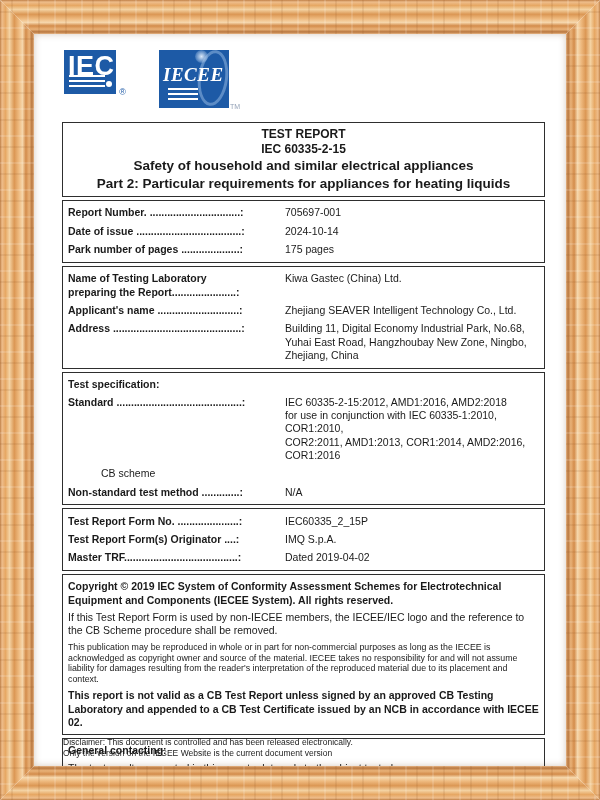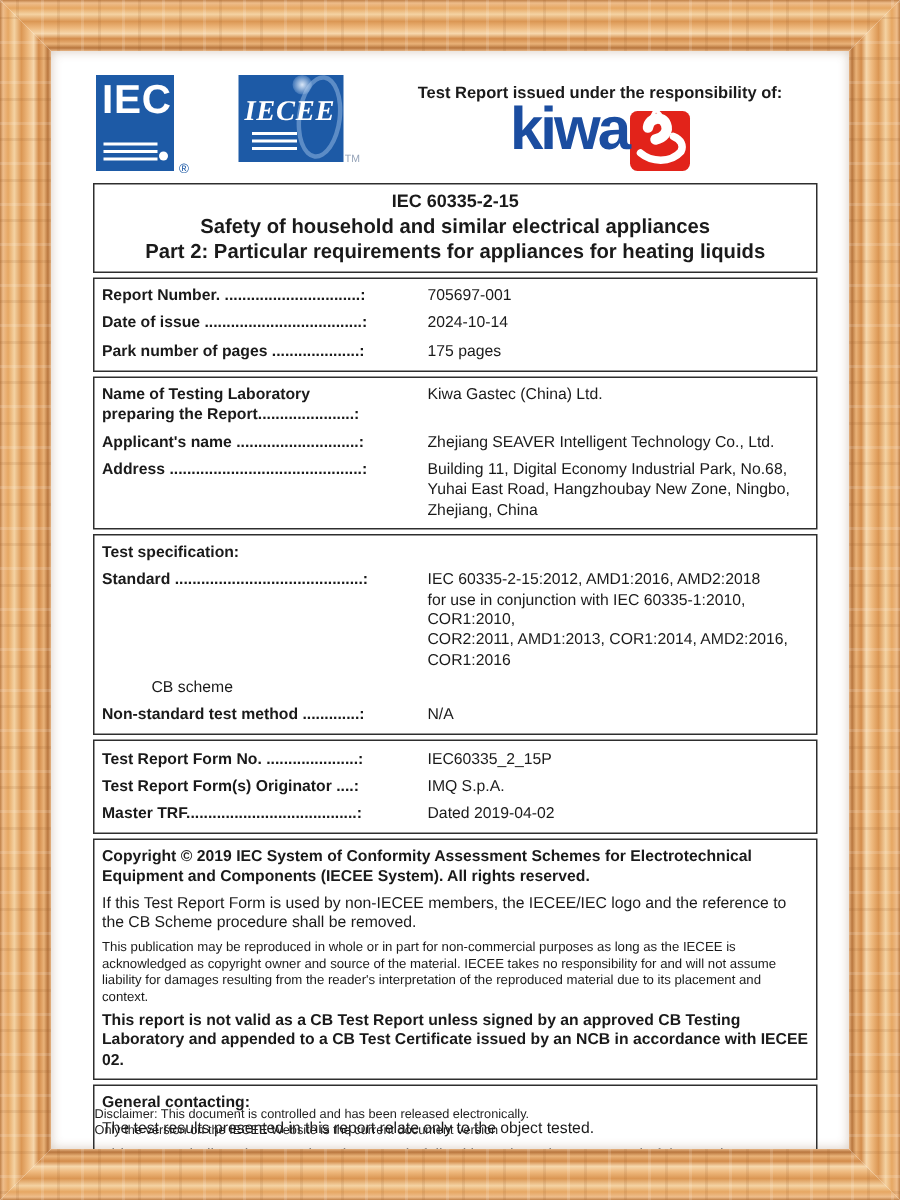--- a/index.html
+++ b/index.html
@@ -26,21 +26,21 @@
       linear-gradient(270deg,#c08148 0%,#eebd8b 6%,#e6a763 16%,#f4d2a2 28%,#db9754 42%,#eeb97e 55%,#f6d7ac 66%,#d38c4b 76%,#e9b278 86%,#b8763e 94%,#e7b584 100%);}
 
   
   .page { position:absolute; inset:34px; background:#fff; z-index:1;
           box-shadow:inset 0 0 7px rgba(110,65,20,.28);
           padding:10px 21px 0 28px; overflow:hidden; }
 
   
   .hdr { display:flex; justify-content:space-between; align-items:flex-start; margin:6px 0 10px 2px; height:62px; }
   .logos { display:flex; gap:9px; }
-  .iec-box { width:52px; height:64px; background:#1d5aa6; position:relative; }
+  .iec-box { width:52px; height:44px; background:#1d5aa6; position:relative; }
   .iec-text { position:absolute; top:1px; left:4px; color:#fff; font-weight:bold; font-size:27px; letter-spacing:.5px; }
   .iec-lines { position:absolute; left:5px; bottom:7px; width:36px; }
   .iec-lines div { height:2px; background:#fff; margin-top:3px; }
   .iec-dot { position:absolute; right:4px; bottom:7px; width:6px; height:6px; border-radius:50%; background:#fff; }
   .iec-reg { position:absolute; right:-10px; bottom:-3px; color:#1d5aa6; font-size:9px; }
   .iecee-box { width:70px; height:58px; background:#1d5aa6; position:relative;margin-left:34px; }
   .iecee-clip { position:absolute; inset:0; overflow:hidden; }
   .iecee-orbit { position:absolute; width:30px; height:56px; border:3px solid rgba(155,190,230,.5); border-radius:50%; right:1px; top:0; transform:rotate(7deg); }
   .iecee-glow { position:absolute; width:13px; height:13px; border-radius:50%; top:0; right:21px;
                 background:radial-gradient(circle,#d9e7f8 0%, rgba(160,195,235,.25) 70%, transparent 100%); }
@@ -100,36 +100,24 @@
           <div class="iecee-text">IECEE</div>
           <div class="iecee-lines">
               <div></div>
               <div></div>
               <div></div>
             </div>
         </div>
         <div class="iecee-tm">TM</div>
       </div>
     </div>
-    <div class="resp">
-      <div class="resp-text">Test Report issued under the responsibility of:</div>
-      <div class="kiwa">
-        <div class="kiwa-box">
-          <svg width="40" height="46" viewBox="0 0 40 46">
-            <path d="M12 16 C13 9, 22 8, 24 14 C26 19, 22 23, 17 24" fill="none" stroke="#fff" stroke-width="7" stroke-linecap="round"></path>
-            <path d="M15 8 l2 -4 l3 3" fill="none" stroke="#fff" stroke-width="2.5" stroke-linecap="round" stroke-linejoin="round"></path>
-            <path d="M7 33 C14 39, 27 40, 34 32 C36 28, 34 24, 29 22" fill="none" stroke="#fff" stroke-width="5" stroke-linecap="round"></path>
-          </svg>
-        </div>
-        <div class="kiwa-text">kiwa</div>
-      </div>
-    </div>
   </div>
 
   <div class="box title-box">
+    <div class="t-sm">TEST REPORT</div>
     <div class="t-sm">IEC 60335-2-15</div>
     <div class="t-lg">Safety of household and similar electrical appliances</div>
     <div class="t-lg">Part 2: Particular requirements for appliances for heating liquids</div>
   </div>
 
   <div class="box">
     <div class="frow">
       <div class="flabel">Report Number. ...............................:</div>
       <div class="fvalue">705697-001</div>
     </div>

